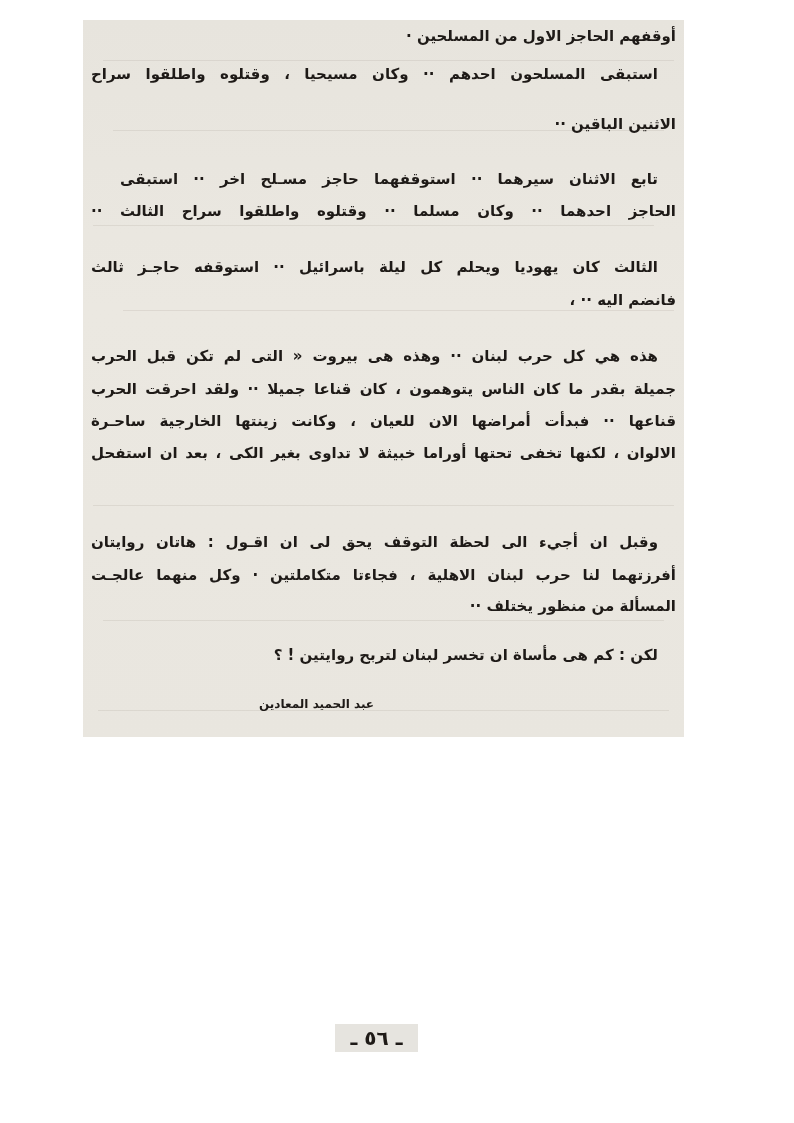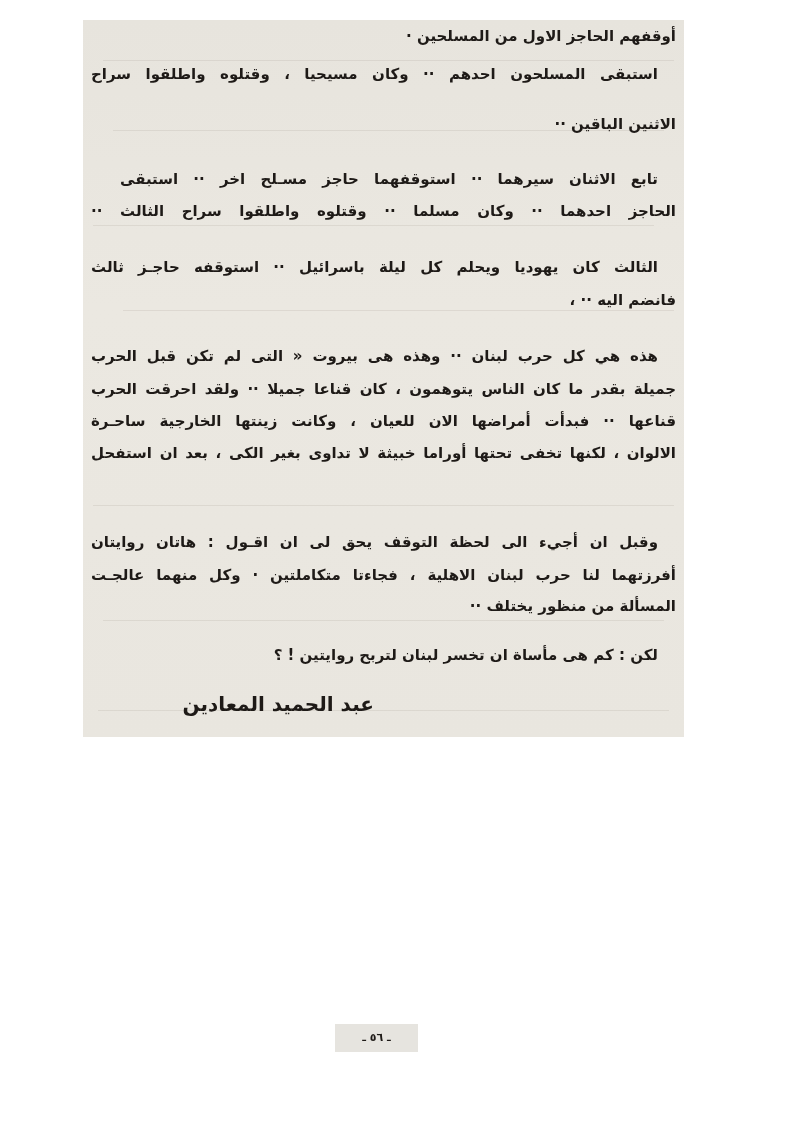--- a/index.html
+++ b/index.html
@@ -15,24 +15,24 @@
   .bleed { position: absolute; height: 1px; background: rgba(120,110,100,0.12); }
   .text {
     position: absolute; left: 0; right: 0; top: 0; bottom: 0;
     direction: rtl; color: #1e1a17; font-weight: bold; font-size: 15px; border-radius: 13px;
   }
   .line {
     position: absolute; right: 0; left: 0; white-space: nowrap;
     text-align: justify; text-align-last: justify; line-height: 20px; padding: 0;
   }
   .line.short { text-align-last: right; }
-  .signature { position: absolute; right: 310px; font-size: 20px; line-height: 20px; }
+  .signature { position: absolute; right: 310px; font-size: 12px; line-height: 20px; }
   .page-number {
     position: absolute; left: 335px; top: 1024px; width: 83px; height: 28px;
-    background: #e6e4df; text-align: center; font-weight: bold; font-size: 11px; line-height: 28px;
+    background: #e6e4df; text-align: center; font-weight: bold; font-size: 20px; line-height: 28px;
     color: #1e1a17; direction: rtl;
   }
 </style>
 </head>
 <body>
 
 <div class="scan">
   <div class="bleed" style="top:40px;left:20px;right:10px;"></div>
   <div class="bleed" style="top:110px;left:30px;right:20px;"></div>
   <div class="bleed" style="top:205px;left:10px;right:30px;"></div>

